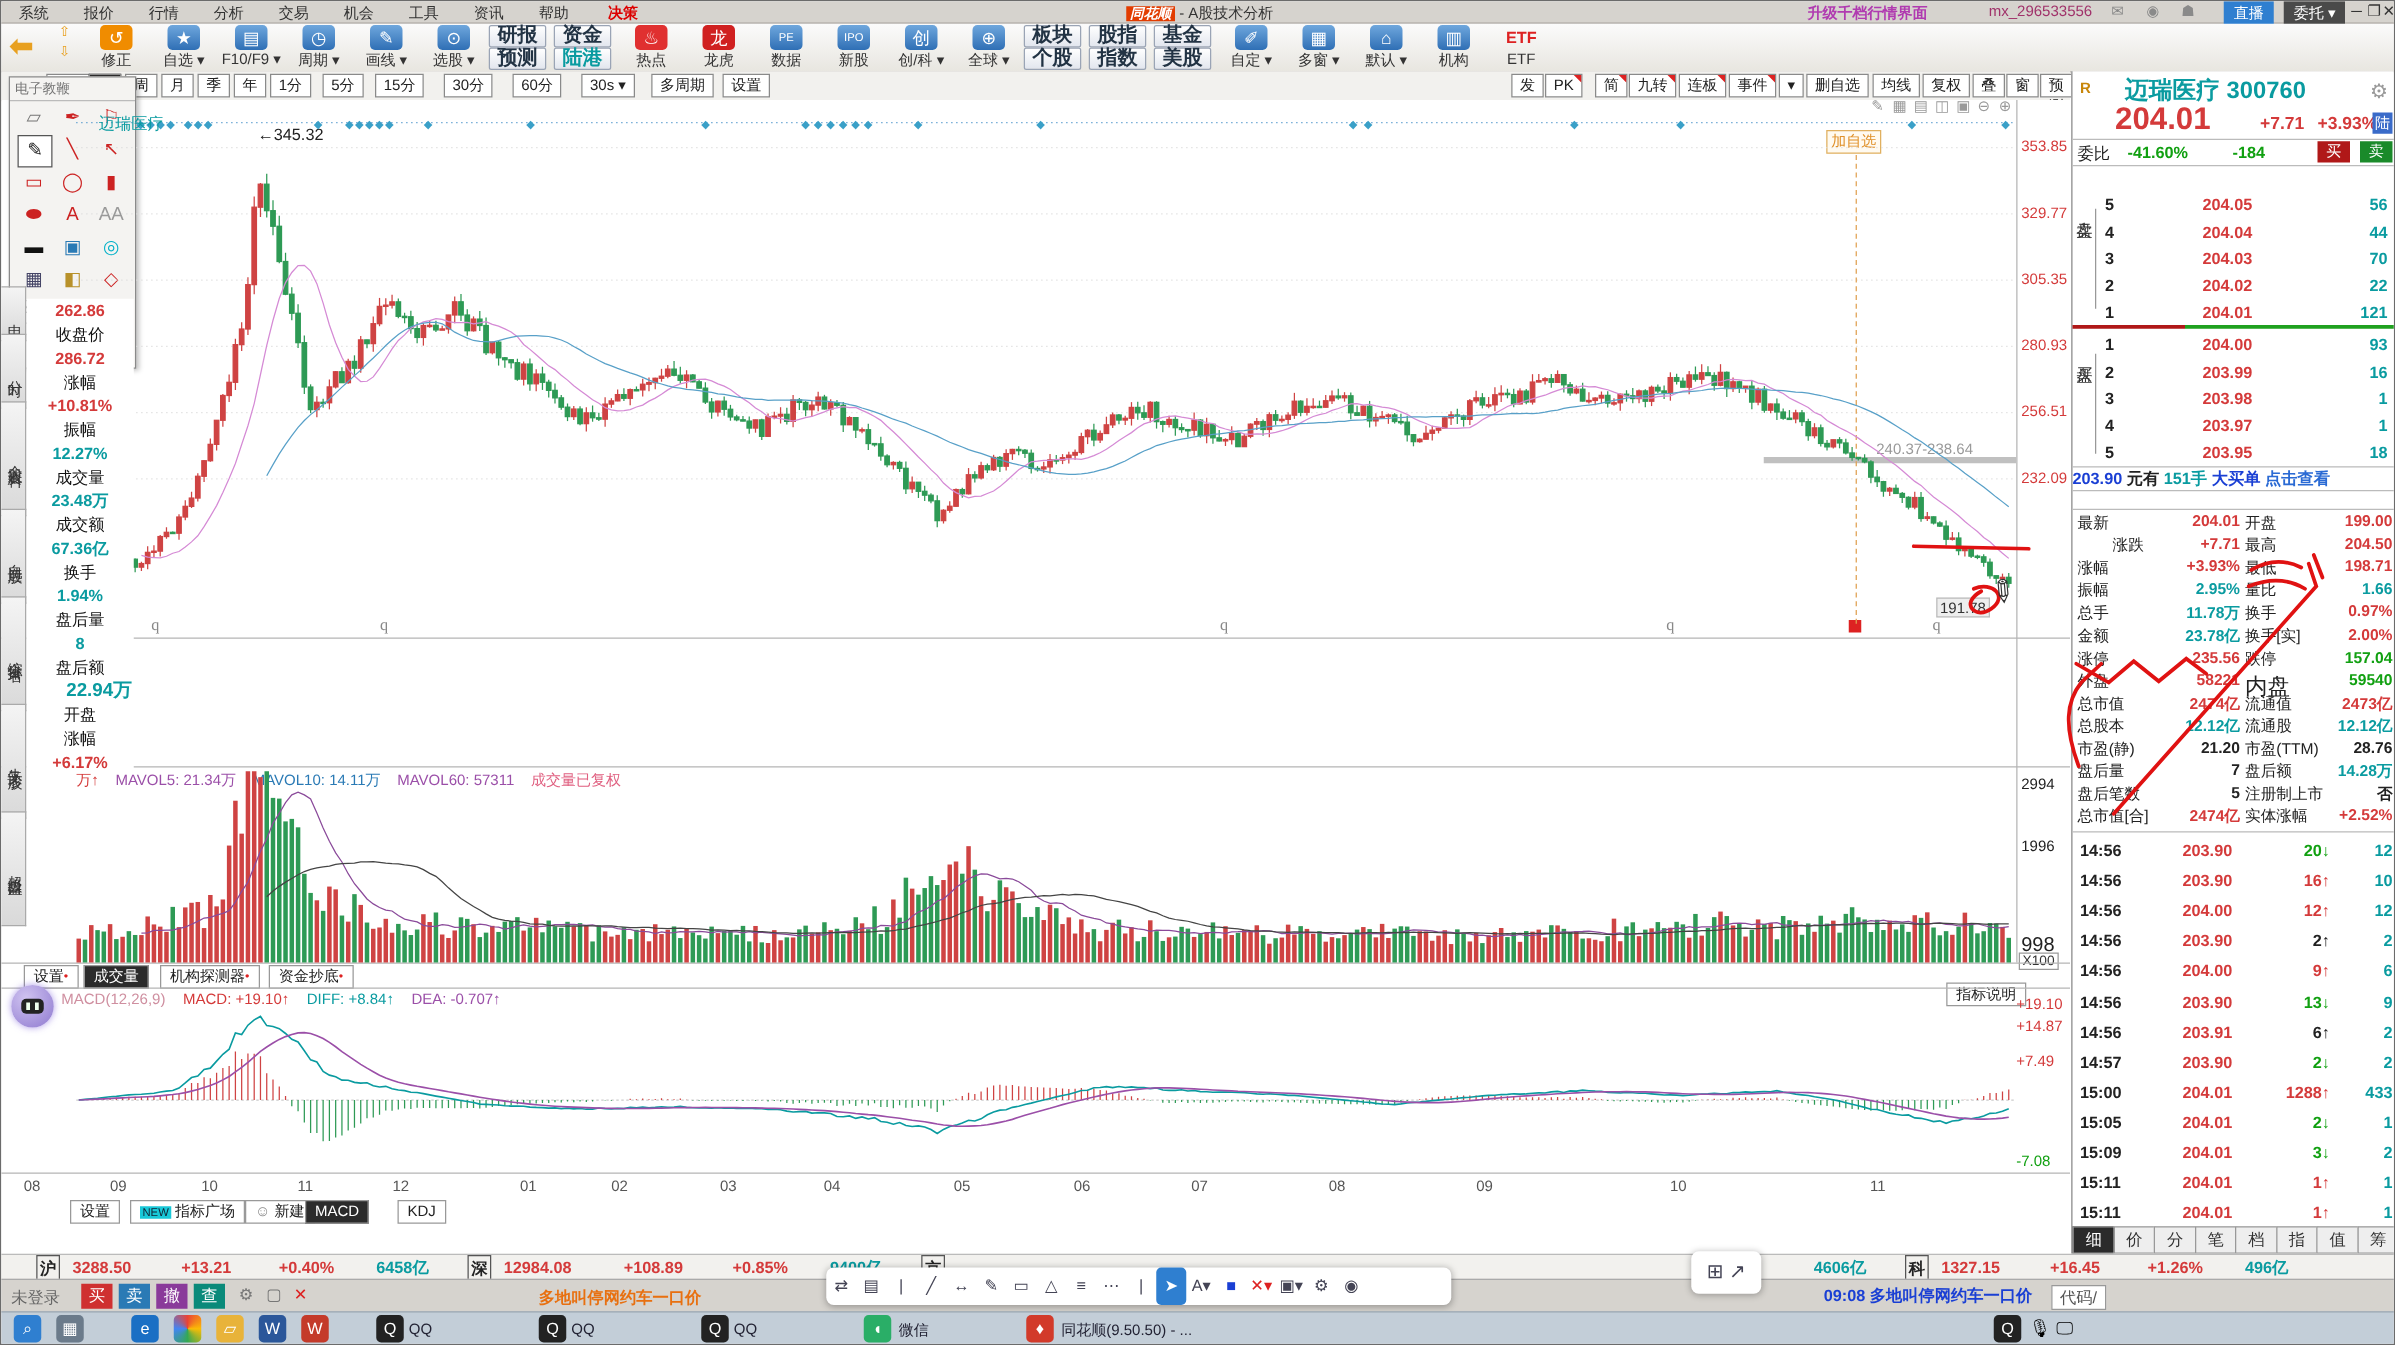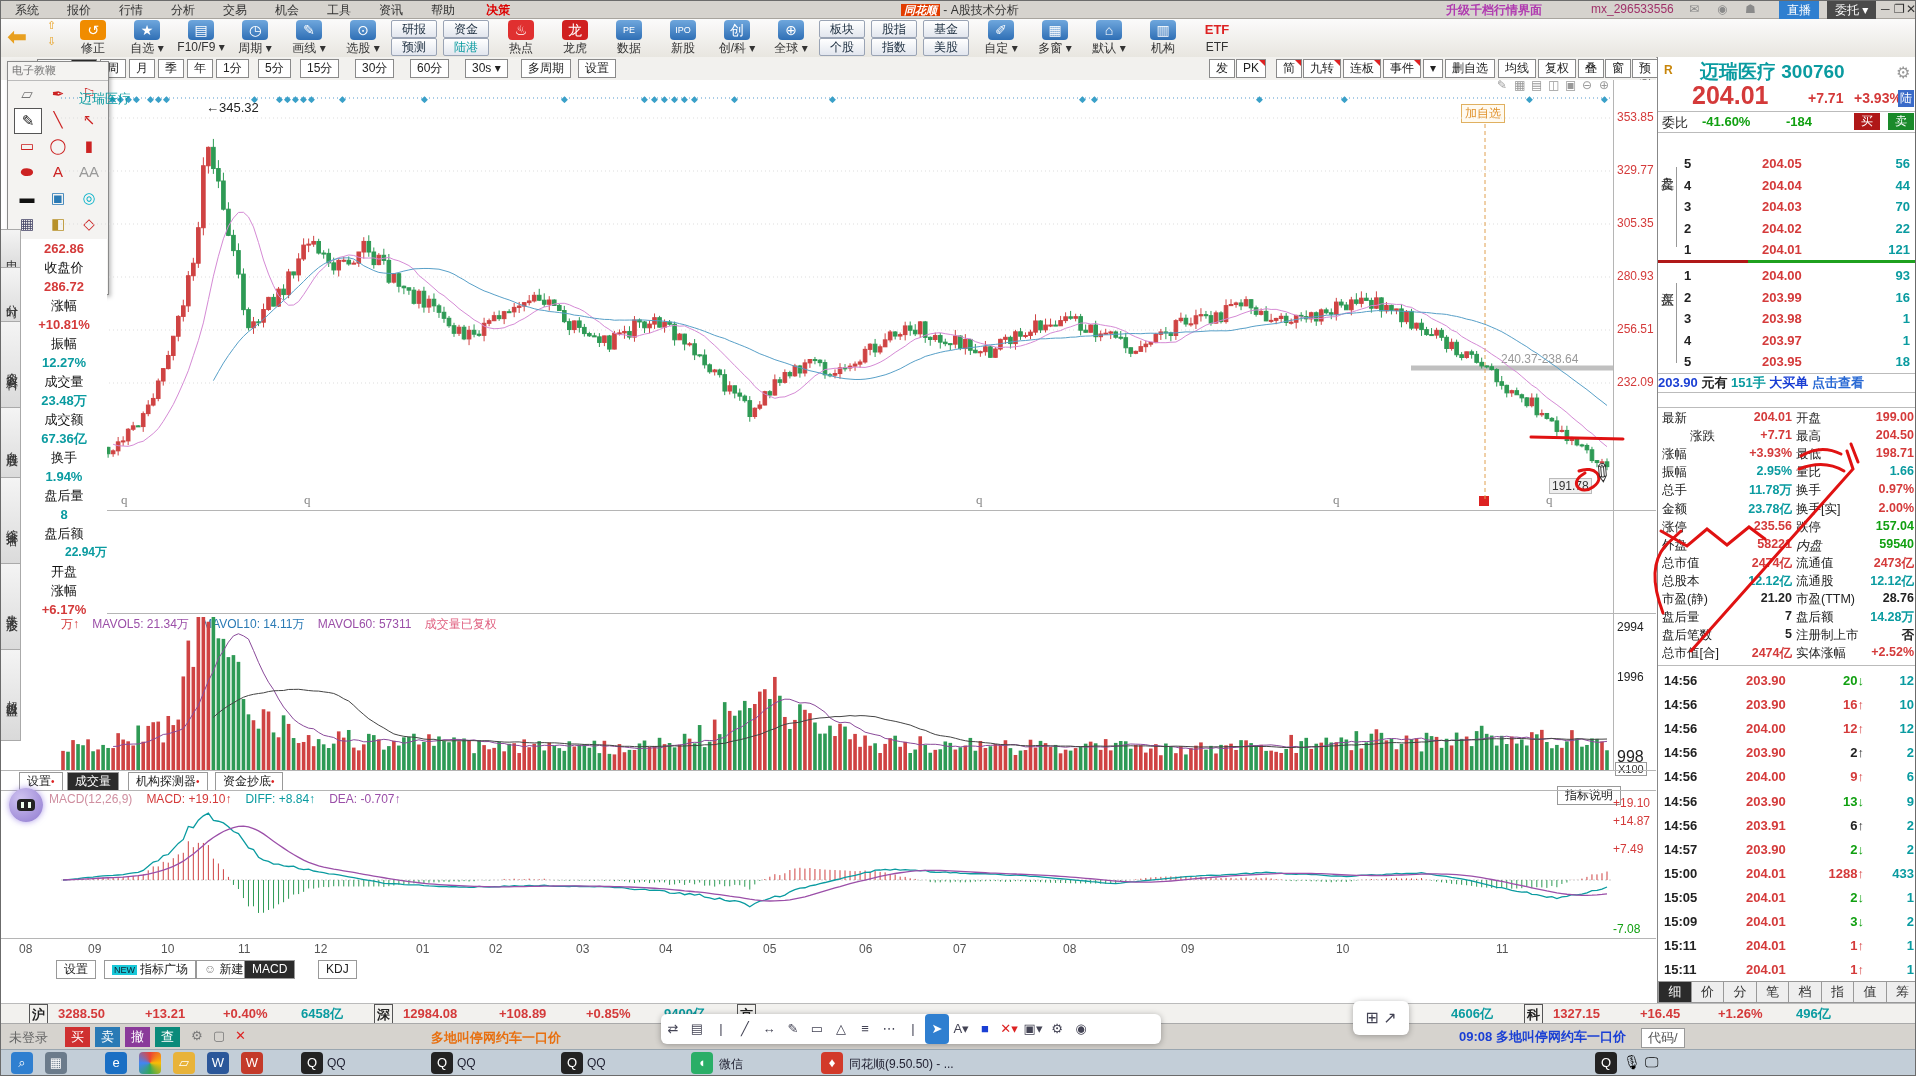--- a/index.html
+++ b/index.html
@@ -5,21 +5,21 @@
   html,body{margin:0;padding:0;background:#9a9a9a;font-family:"Liberation Sans","DejaVu Sans",sans-serif;}
   #app{position:relative;width:1916px;height:1076px;background:#fff;overflow:hidden;border:1px solid #6b6b6b;box-sizing:border-box;}
   .abs{position:absolute;}
   .r{color:#d43a3a}.g{color:#11a011}.t{color:#0a9ba0}.k{color:#222}.lab{color:#111}
   .titlebar{left:0;top:0;width:1916px;height:17px;background:#d6d3ce;border-bottom:1px solid #a8a49e;font-size:12px;}
   .menu{display:inline-block;padding:1px 14px;color:#333;text-align:right;}
   .brandbox{background:#e23c00;color:#fff;font-weight:bold;font-style:italic;padding:0 3px;font-size:11px;}
   .toolbar{left:0;top:18px;width:1916px;height:38px;background:linear-gradient(#fbfbfb,#e8e6e0);border-bottom:1px solid #b5b1aa;}
   .tbtn{position:absolute;top:1px;height:35px;text-align:center;font-size:12px;color:#333;}
   .tico{display:block;height:20px;line-height:20px;font-size:15px;}
-  .stackb{position:absolute;width:44px;height:16px;line-height:16px;text-align:center;font-size:12px;border:1px solid #9aa4b5;background:linear-gradient(#fff,#e2e6ee);border-radius:2px;color:#234;}
+  .stackb{position:absolute;width:44px;height:16px;line-height:16px;text-align:center;font-size:16px;border:1px solid #9aa4b5;background:linear-gradient(#fff,#e2e6ee);border-radius:2px;color:#234;font-weight:bold;}
   .pbar{left:0;top:56px;width:1655px;height:23px;background:#f2f1ee;border-bottom:1px solid #b5b1aa;}
   .ptab{position:absolute;top:2px;height:17px;line-height:17px;border:1px solid #8a8a8a;background:#fff;font-size:12px;padding:0 6px;color:#222;}
   .ptab.on{background:#2b2b2b;color:#fff;font-weight:bold;}
   .corner:after{content:"";position:absolute;right:0;top:0;border-left:6px solid transparent;border-top:6px solid #d22;}
   .panel{left:1656px;top:56px;width:260px;height:946px;background:#fff;border-left:1px solid #888;}
   .ob-num{font-weight:bold;font-size:13px;}
   .vtab{position:absolute;left:0;width:19px;writing-mode:vertical-rl;text-orientation:upright;background:linear-gradient(#f4f4f4,#d9d9d9);border:1px solid #aaa;border-left:none;font-size:12px;color:#333;text-align:center;letter-spacing:2px;padding:6px 0;}
   .palette{left:6px;top:60px;width:100px;height:232px;background:#f4f3f1;border:1px solid #8a8a8a;box-shadow:2px 2px 4px rgba(0,0,0,.25);}
   .pt{position:absolute;width:26px;height:24px;text-align:center;line-height:24px;font-size:15px;}
   .tabbox{position:absolute;height:17px;line-height:17px;border:1px solid #999;background:#fff;font-size:12px;padding:0 7px;color:#222;}
@@ -1561,21 +1561,21 @@
         </div>
         <div class="abs" style="left: 0px; top: 460.6px; width: 260px; height: 18px;">
           <span class="k abs" style="left: 4px; top: 1px; font-size: 12.5px;">涨停</span>
           <span class="r abs" style="left: 0px; top: 1px; width: 134px; text-align: right; font-weight: bold; font-size: 12.5px; position: absolute;">235.56</span>
           <span class="k abs" style="left: 138px; top: 1px; font-size: 12.5px;">跌停</span>
           <span class="g abs" style="left: 138px; top: 1px; width: 118px; text-align: right; font-weight: bold; font-size: 12.5px; position: absolute;">157.04</span>
         </div>
         <div class="abs" style="left: 0px; top: 478.7px; width: 260px; height: 18px;">
           <span class="k abs" style="left: 4px; top: 1px; font-size: 12.5px;">外盘</span>
           <span class="r abs" style="left: 0px; top: 1px; width: 134px; text-align: right; font-weight: bold; font-size: 12.5px; position: absolute;">58221</span>
-          <span class="k abs" style="left: 138px; top: 1px; font-size: 13px; font-style: italic;">内盘</span>
+          <span class="k abs" style="left: 138px; top: 1px; font-size: 18px;">内盘</span>
           <span class="g abs" style="left: 138px; top: 1px; width: 118px; text-align: right; font-weight: bold; font-size: 12.5px; position: absolute;">59540</span>
         </div>
         <div class="abs" style="left: 0px; top: 496.8px; width: 260px; height: 18px;">
           <span class="k abs" style="left: 4px; top: 1px; font-size: 12.5px;">总市值</span>
           <span class="r abs" style="left: 0px; top: 1px; width: 134px; text-align: right; font-weight: bold; font-size: 12.5px; position: absolute;">2474亿</span>
           <span class="k abs" style="left: 138px; top: 1px; font-size: 12.5px;">流通值</span>
           <span class="r abs" style="left: 138px; top: 1px; width: 118px; text-align: right; font-weight: bold; font-size: 12.5px; position: absolute;">2473亿</span>
         </div>
         <div class="abs" style="left: 0px; top: 514.9px; width: 260px; height: 18px;">
           <span class="k abs" style="left: 4px; top: 1px; font-size: 12.5px;">总股本</span>
@@ -1743,21 +1743,21 @@
       <div class="t" style="text-align: center; font-size: 13px; height: 19px; line-height: 19px; font-weight: bold;">12.27%</div>
       <div class="lab" style="text-align: center; font-size: 13px; height: 19px; line-height: 19px; color: rgb(17, 17, 17);">成交量</div>
       <div class="t" style="text-align: center; font-size: 13px; height: 19px; line-height: 19px; font-weight: bold;">23.48万</div>
       <div class="lab" style="text-align: center; font-size: 13px; height: 19px; line-height: 19px; color: rgb(17, 17, 17);">成交额</div>
       <div class="t" style="text-align: center; font-size: 13px; height: 19px; line-height: 19px; font-weight: bold;">67.36亿</div>
       <div class="lab" style="text-align: center; font-size: 13px; height: 19px; line-height: 19px; color: rgb(17, 17, 17);">换手</div>
       <div class="t" style="text-align: center; font-size: 13px; height: 19px; line-height: 19px; font-weight: bold;">1.94%</div>
       <div class="lab" style="text-align: center; font-size: 13px; height: 19px; line-height: 19px; color: rgb(17, 17, 17);">盘后量</div>
       <div class="t" style="text-align: center; font-size: 13px; height: 19px; line-height: 19px; font-weight: bold;">8</div>
       <div class="lab" style="text-align: center; font-size: 13px; height: 19px; line-height: 19px; color: rgb(17, 17, 17);">盘后额</div>
-      <div class="t" style="text-align: right; font-size: 12px; height: 19px; line-height: 19px; font-weight: bold;">22.94万</div>
+      <div class="t" style="text-align: left; font-size: 15px; height: 19px; line-height: 19px; font-weight: bold; padding-left: 32px;">22.94万</div>
       <div class="lab" style="text-align: center; font-size: 13px; height: 19px; line-height: 19px; color: rgb(17, 17, 17);">开盘</div>
       <div class="lab" style="text-align: center; font-size: 13px; height: 19px; line-height: 19px; color: rgb(17, 17, 17);">涨幅</div>
       <div class="r" style="text-align: center; font-size: 13px; height: 19px; line-height: 19px; font-weight: bold;">+6.17%</div>
     </div>
 
   <div id="indrow" class="abs" style="left: 0px; top: 958px; width: 1655px; height: 22px;">
       <span class="tabbox" style="left: 55px; top: 1px;"><span>设置</span></span>
       <span class="tabbox" style="left: 103px; top: 1px;"><span style="background: rgb(25, 200, 216); color: rgb(17, 34, 51); font-size: 9px; padding: 0px 2px; margin-right: 3px;">NEW</span><span>指标广场</span></span>
       <span class="tabbox" style="left: 195px; top: 1px;"><span style="color: rgb(136, 136, 136);">☺ </span><span>新建</span></span>
       <span class="tabbox on" style="left: 243px; top: 1px;"><span>MACD</span></span>

